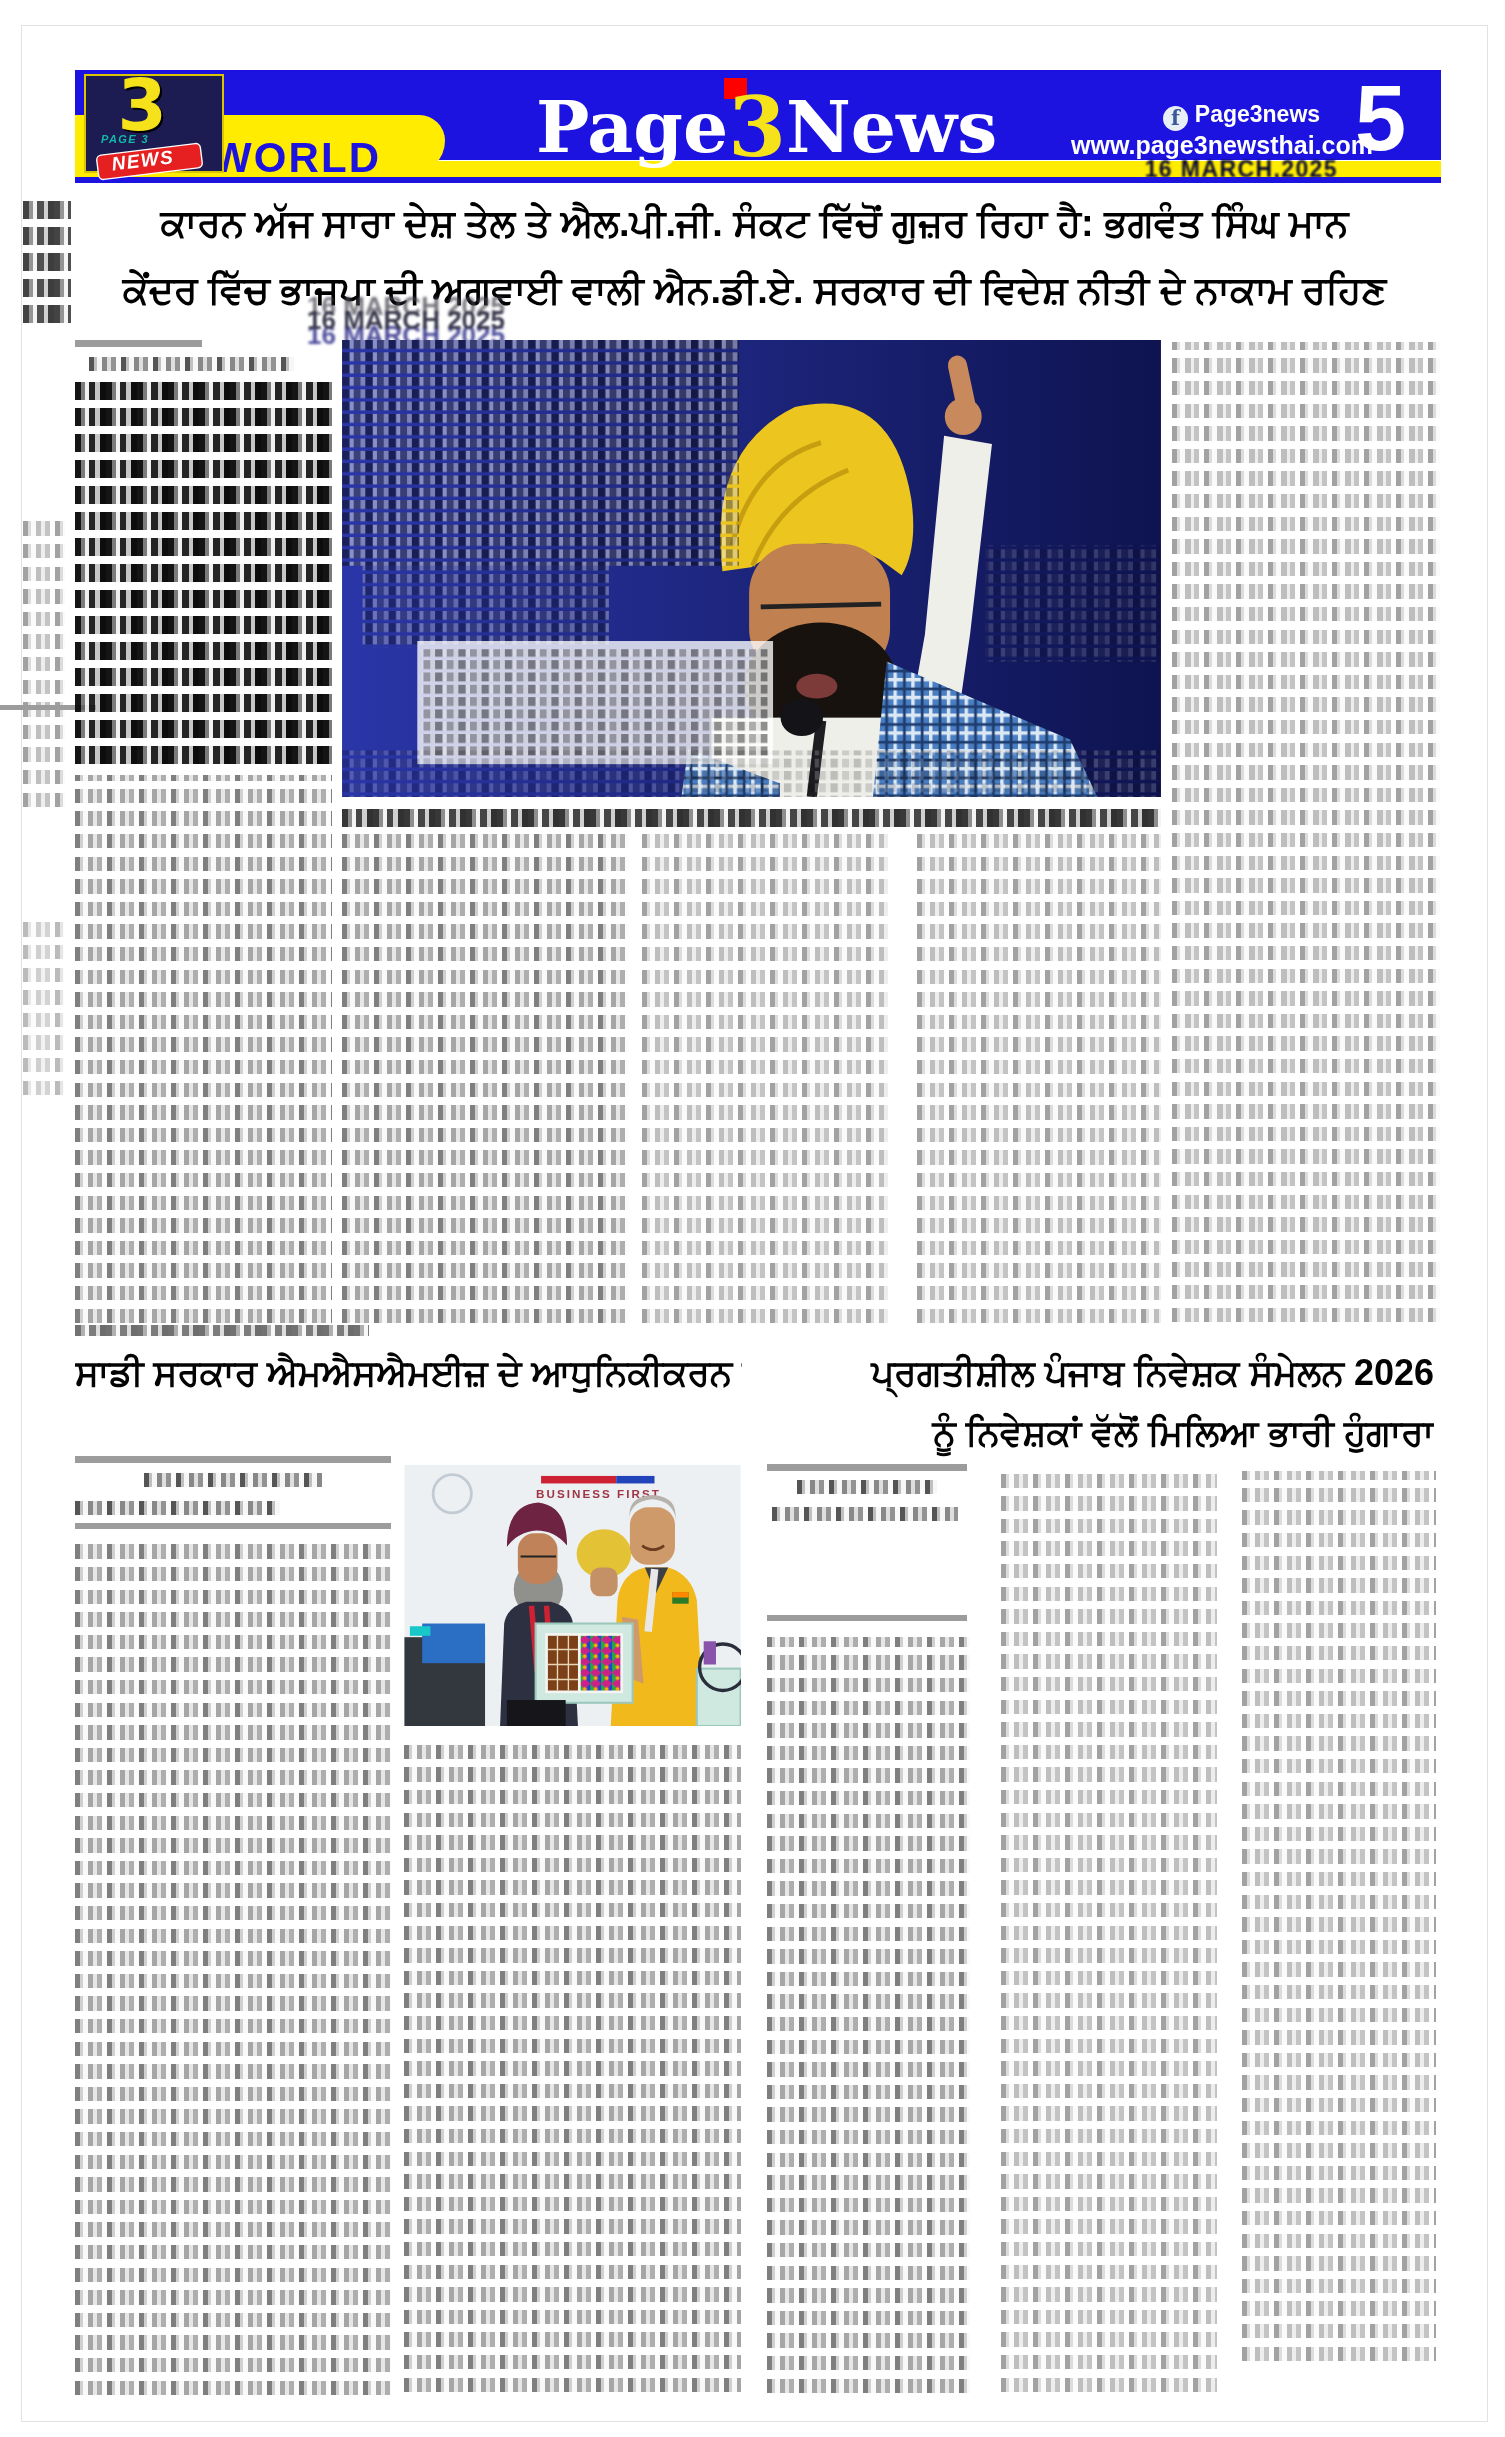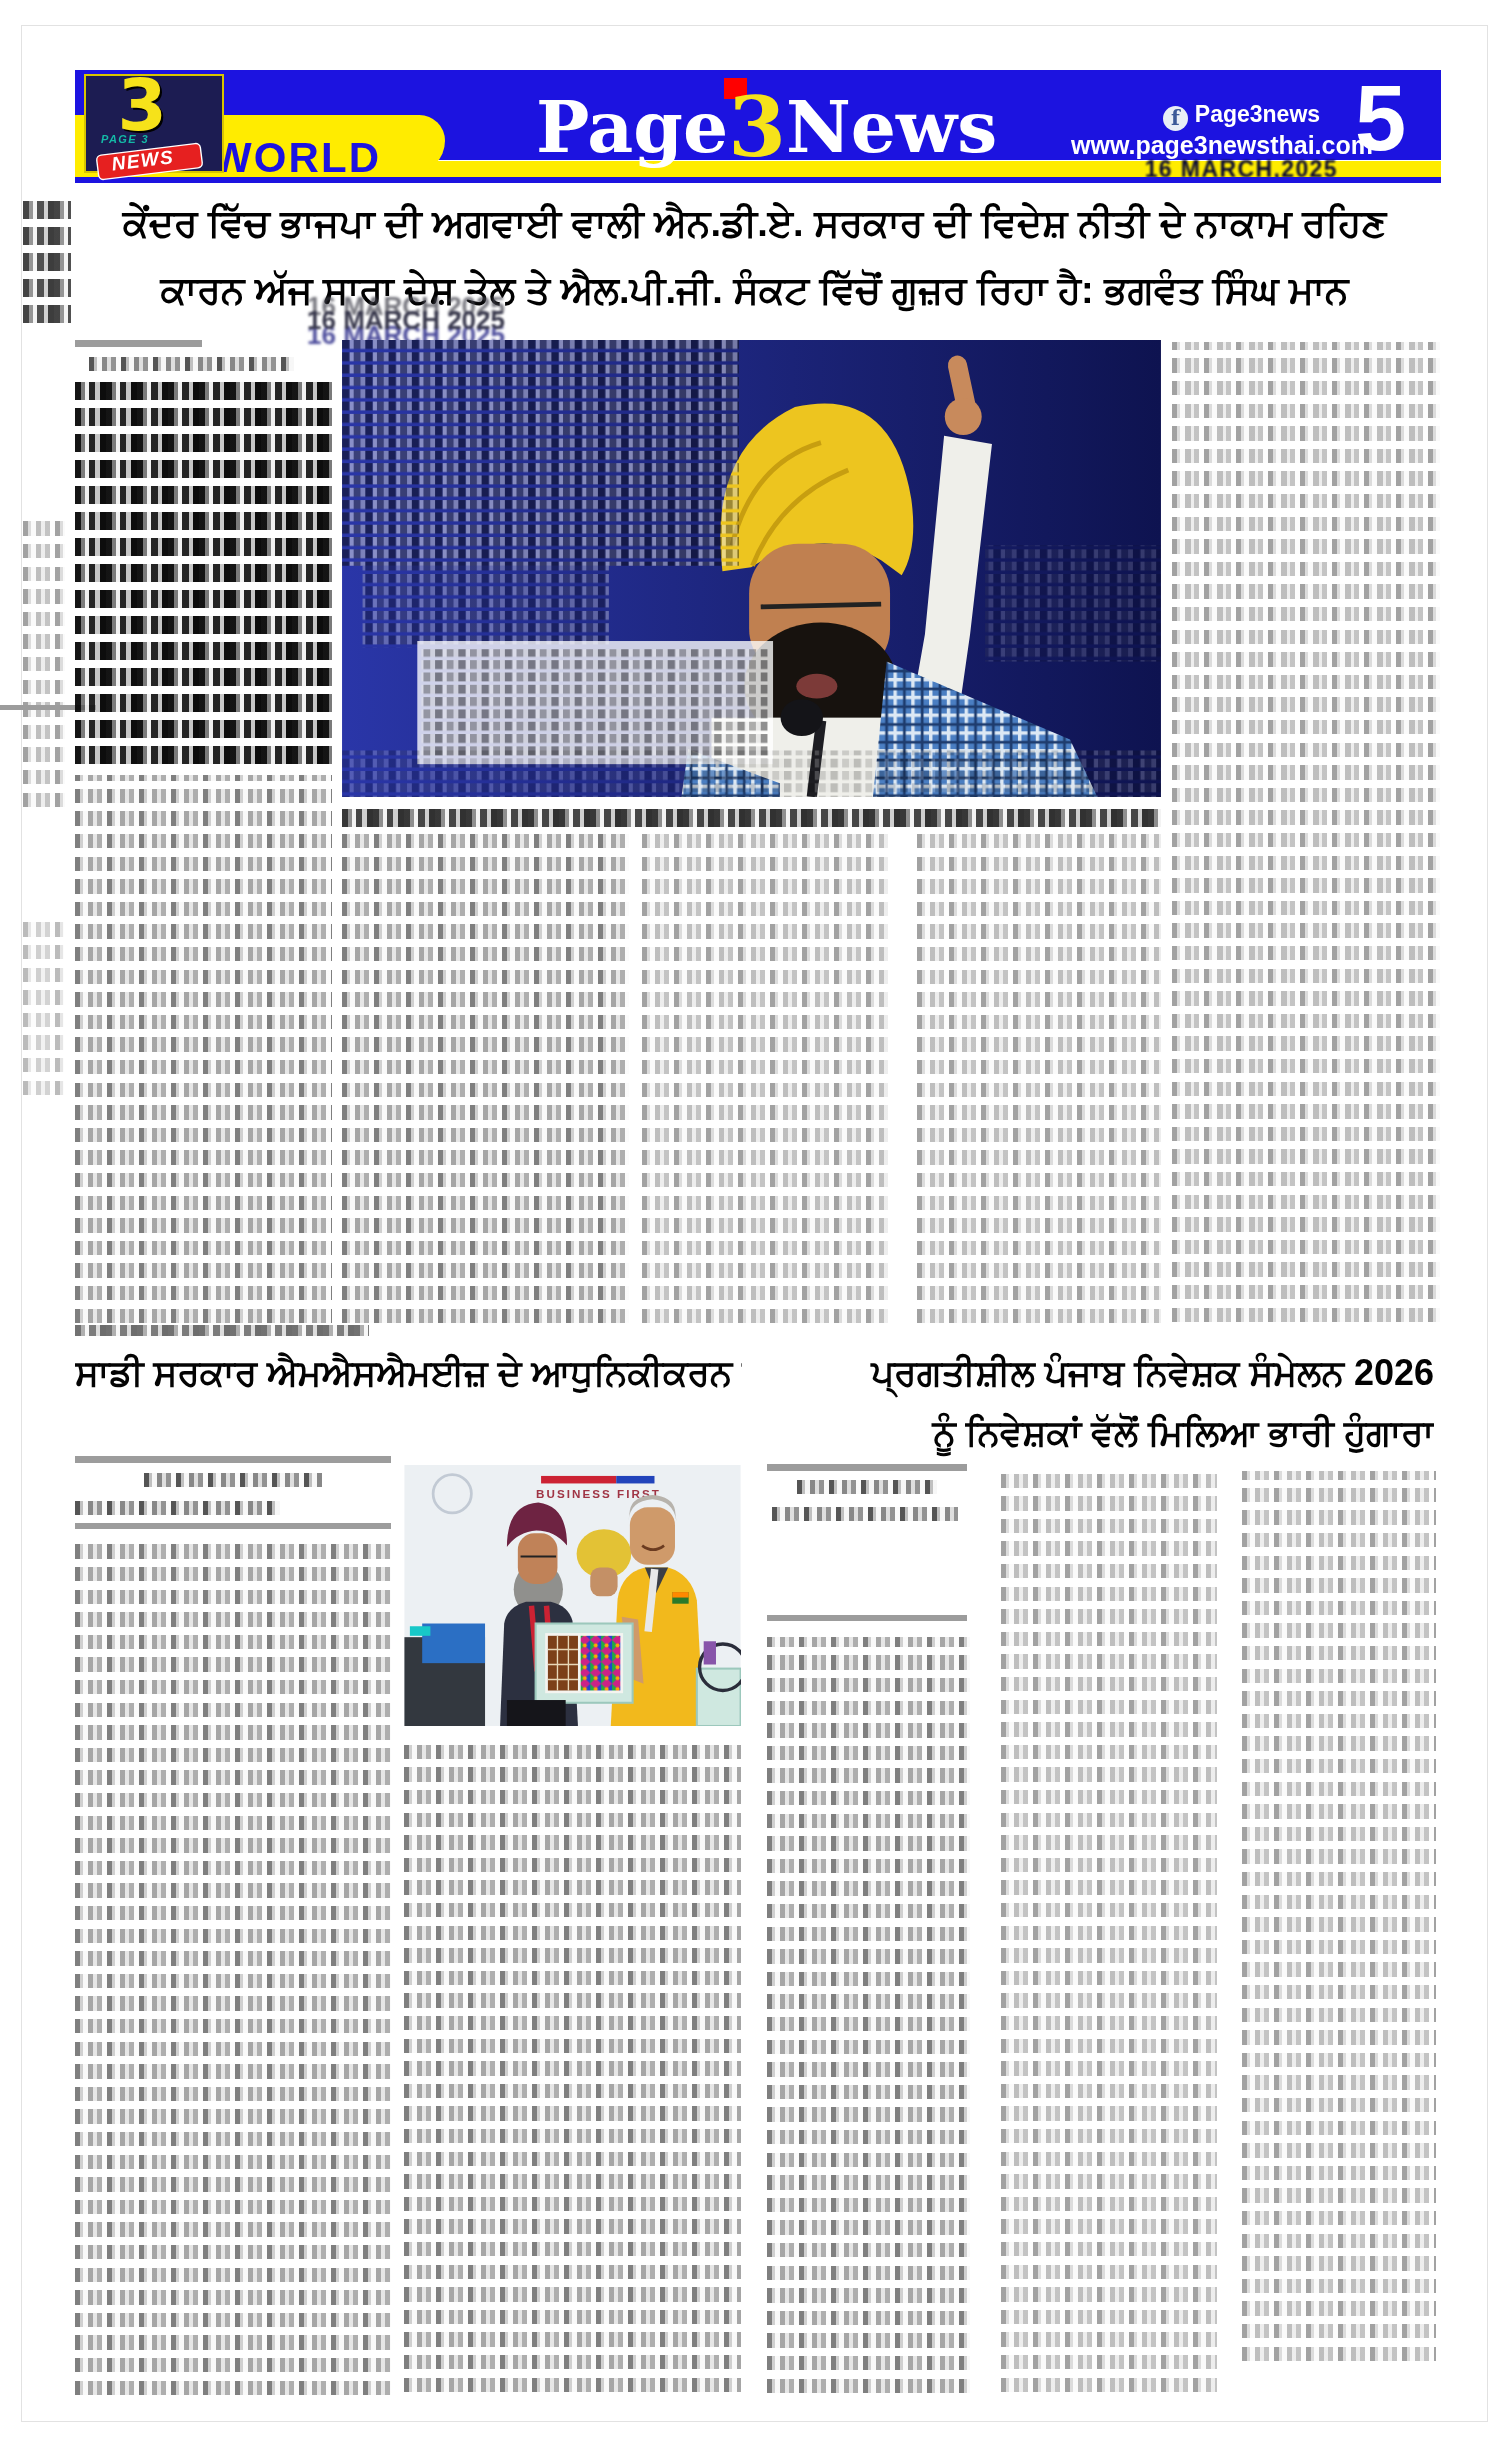--- a/index.html
+++ b/index.html
@@ -91,22 +91,22 @@
     </div>
     <div class="abs masthead"><span>Page</span><span class="mh-3wrap"><span class="red-notch"></span><span class="mh-3">3</span></span><span>News</span></div>
     <div class="abs fb-row">
       <span class="fb-icon">f</span><span>Page3news</span>
     </div>
     <div class="abs site">www.page3newsthai.com</div>
     <div class="abs pageno">5</div>
   </div>
 
   <div class="abs lead-head" style="white-space:nowrap;">
+    <div>ਕਾਰਨ ਅੱਜ ਸਾਰਾ ਦੇਸ਼ ਤੇਲ ਤੇ ਐਲ.ਪੀ.ਜੀ. ਸੰਕਟ ਵਿੱਚੋਂ ਗੁਜ਼ਰ ਰਿਹਾ ਹੈ: ਭਗਵੰਤ ਸਿੰਘ ਮਾਨ</div>
     <div>ਕੇਂਦਰ ਵਿੱਚ ਭਾਜਪਾ ਦੀ ਅਗਵਾਈ ਵਾਲੀ ਐਨ.ਡੀ.ਏ. ਸਰਕਾਰ ਦੀ ਵਿਦੇਸ਼ ਨੀਤੀ ਦੇ ਨਾਕਾਮ ਰਹਿਣ</div>
-    <div>ਕਾਰਨ ਅੱਜ ਸਾਰਾ ਦੇਸ਼ ਤੇਲ ਤੇ ਐਲ.ਪੀ.ਜੀ. ਸੰਕਟ ਵਿੱਚੋਂ ਗੁਜ਼ਰ ਰਿਹਾ ਹੈ: ਭਗਵੰਤ ਸਿੰਘ ਮਾਨ</div>
   </div>
   <div class="abs ghost-date">16 MARCH 2025</div>
 
   <div class="abs nz dark" style="left:22.6px;top:200px;width:48px;height:123px;opacity:.8;"></div>
   <div class="abs nz light" style="left:22.6px;top:520px;width:42px;height:287px;"></div>
   <div class="abs hr" style="left:0;top:705px;width:96px;height:4.8px;"></div>
   <div class="abs nz light" style="left:22.6px;top:917px;width:41px;height:178px;opacity:.4;"></div>
 
   <div class="abs hr" style="left:75px;top:340px;width:127px;height:6.8px;"></div>
   <div class="abs nz" style="left:89px;top:352px;width:205px;height:19px;"></div>

